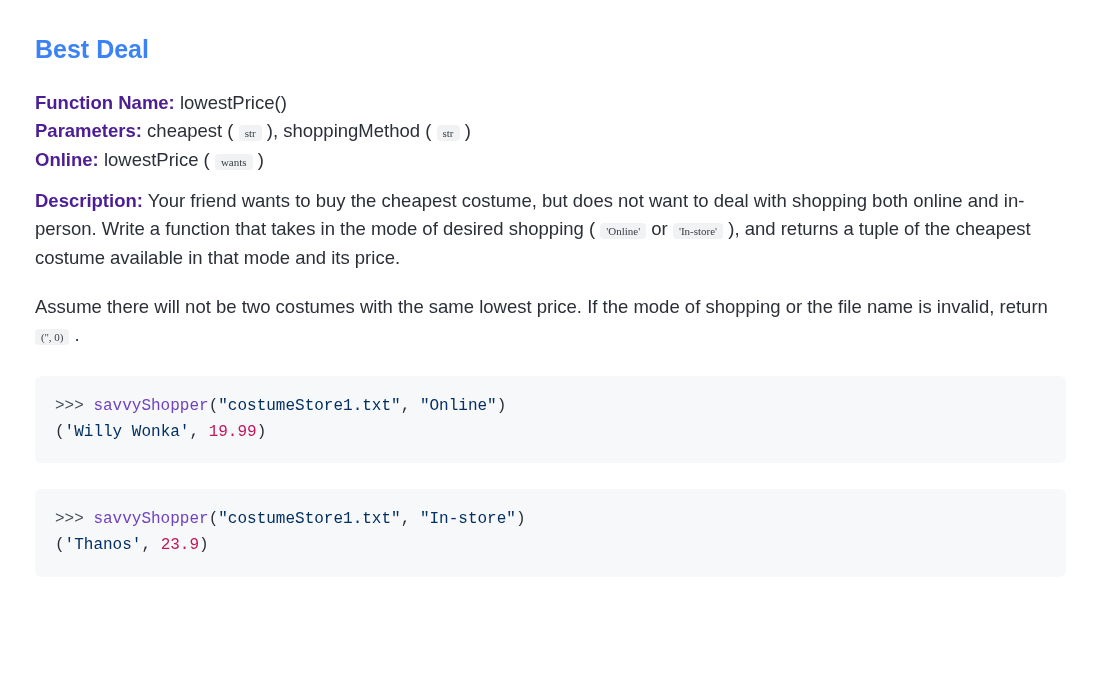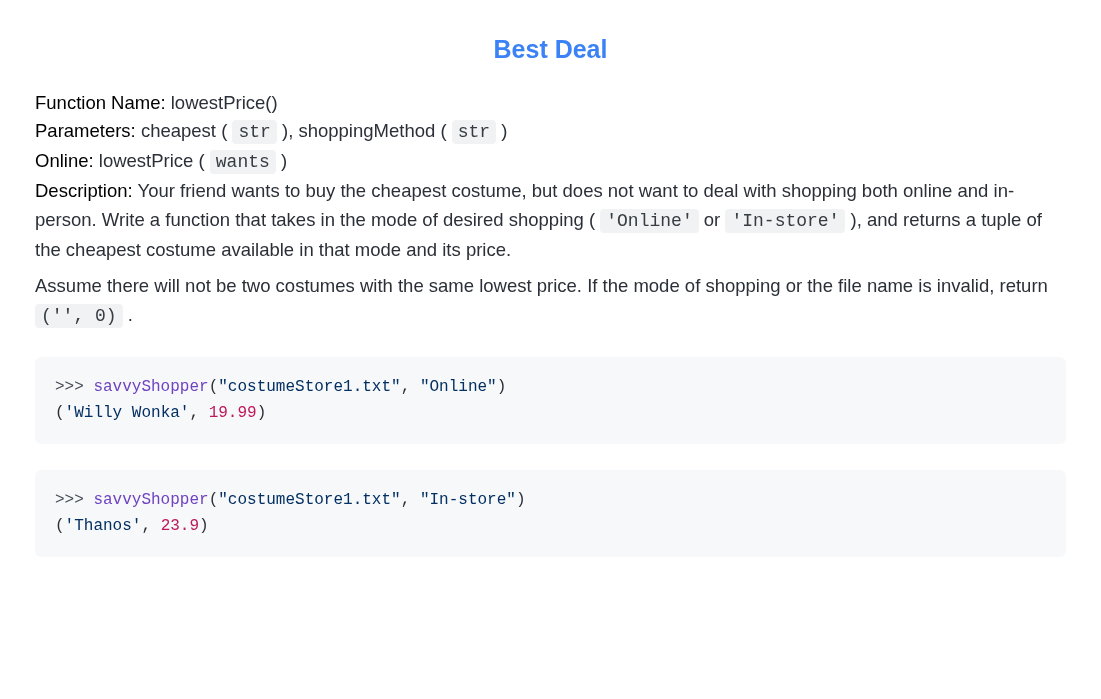--- a/index.html
+++ b/index.html
@@ -14,42 +14,41 @@
       color: #2b3038;
       padding: 30px 35px;
       max-width: 1101px;
       background: #ffffff;
     }
     h2.title {
       color: #3b82f6;
       font-size: 25px;
       font-weight: 700;
       margin-bottom: 20px;
-      text-align: center;
     }
     .spec-line {
       margin: 0;
     }
     .bold {
-      font-weight: 400;
-      color: #000000;
+      font-weight: 700;
+      color: #4c1d95;
     }
     code.inline {
-      font-family: Liberation Mono, monospace;
-      font-size: 18px;
+      font-family: Liberation Serif, serif;
+      font-size: 11px;
       background: #f1f2f4;
       padding: 2px 6px;
       border-radius: 4px;
       color: #373c43;
     }
     p.desc {
-      margin-top: 0;
+      margin-top: 12px;
     }
     p.assume {
-      margin-top: 8px;
+      margin-top: 20px;
     }
     pre.codeblock {
       background: #f6f8fa;
       border-radius: 6px;
       padding: 18px 20px;
       margin-top: 26px;
       font-family: "SFMono-Regular", Consolas, "Liberation Mono", Menlo, monospace;
       font-size: 16px;
       line-height: 1.6;
       overflow-x: auto;

